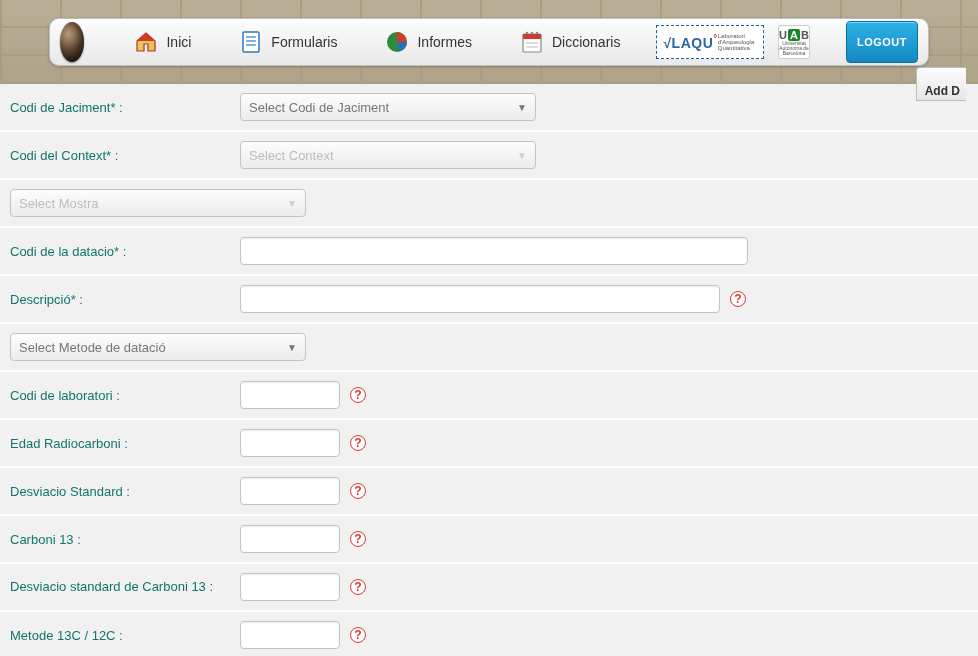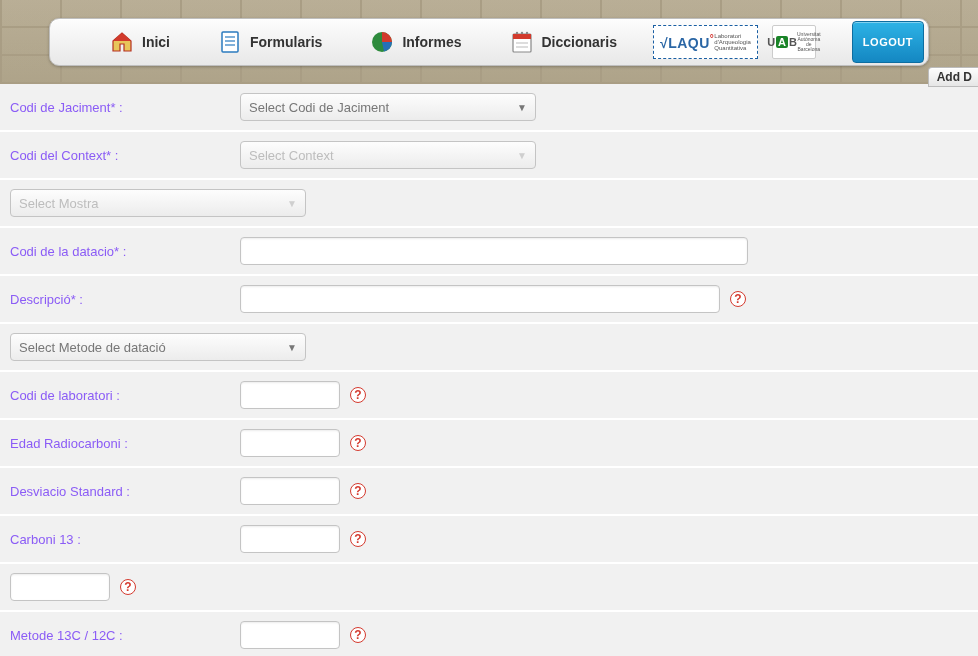--- a/index.html
+++ b/index.html
@@ -38,75 +38,75 @@
 }
 .toolbar .globe {
   width: 40px; height: 40px; border-radius: 50%;
   background: radial-gradient(circle at 35% 30%, #b89a7a 0%, #6a5038 45%, #2e2418 100%);
   box-shadow: inset -4px -5px 8px rgba(0,0,0,0.5), 0 1px 2px rgba(0,0,0,0.4);
   margin-right: 50px;
 }
 .toolbar .nav-item {
   display: flex; align-items: center; gap: 8px;
   margin-right: 48px; cursor: pointer;
-  color: #333; font-weight: bold; font-size: 14px;
+  color: #333; font-weight: normal; font-size: 14px;
 }
 .icon-house, .icon-doc, .icon-pie, .icon-cal {
   width: 24px; height: 24px; display: inline-flex;
   align-items: center; justify-content: center;
 }
 .icon-house svg, .icon-pie svg, .icon-cal svg, .icon-doc svg { width:24px; height:24px; }
 .logo-box {
   border: 1px dashed #1a5fa3;
   padding: 3px 6px;
   background: #fff;
   height: 34px;
   display: flex; flex-direction: row; align-items: center; justify-content: center;
   margin-right: 14px;
   font-size: 10px; color: #2a66a5;
 }
 .logo-box .big { font-size: 14px; font-weight: bold; letter-spacing:0.5px;}
 .logo-box .big .sup { color:#d2322d; font-size:10px; vertical-align: super;}
 .logo-box .small { font-size:6px; color:#555; }
 .logo-uab {
   width: 44px; height: 34px; border: 1px solid #ccc; background:#fff;
-  display:flex; flex-direction:row; align-items:center; justify-content:center;
+  display:flex; flex-direction:column; align-items:center; justify-content:center;
   margin-right: 36px; border-radius:2px;
 }
 .logo-uab .t { font-weight:bold; font-size:11px; }
 .logo-uab .t span.a { background:#1a8428; color:#fff; padding:0 2px; border-radius:2px; margin:0 1px;}
 .logo-uab .sub { font-size:5px; color:#555; text-align:center; line-height:1;}
 .logout-btn {
   background: linear-gradient(#2db3e6, #1487c2);
   color:#fff; font-weight:bold; font-size:11px;
   padding: 14px 10px; border-radius:4px; border:1px solid #0d6da0;
   box-shadow: inset 0 1px 0 rgba(255,255,255,0.4);
   cursor:pointer; letter-spacing:0.5px;
 }
 .add-tab {
-  position:absolute; right:0; top:67px;
+  position:absolute; right:12px; top:67px;
   background: linear-gradient(#fdfdfd,#e6e6e6);
   border:1px solid #bcbcbc; border-right:none;
   border-radius: 4px 0 0 0;
-  padding: 2px 6px 2px 8px;
+  padding: 16px 6px 2px 8px;
   font-size:12px; font-weight:bold; color:#333;
   box-shadow: inset 0 1px 0 #fff;
 }
 
 .form-row {
   display:flex; align-items:center;
   min-height: 46px;
   background: #f1f1f1;
   margin-bottom: 2px;
   padding: 6px 0;
 }
 .form-row .label {
   width: 230px;
   padding-left: 10px;
-  color: #8b5cf6;
+  color: #0f766e;
   font-size: 13px;
 }
 .form-row .control-cell {
   display:flex; align-items:center; gap:10px;
   flex: 1;
   padding-left: 10px;
 }
 .select-ctl {
   width: 296px;
   height: 28px;
@@ -291,20 +291,21 @@
 
 <div class="form-row">
   <div class="label">Carboni 13 :</div>
   <div class="control-cell">
     <input class="text-input w-short" style="">
     <span class="help-icon">?</span>
   </div>
 </div>
 
 <div class="form-row">
+  <div class="label" style="line-height:1.3;">Desviacio standard de Carboni 13 :</div>
   <div class="control-cell">
     <input class="text-input w-short" style="">
     <span class="help-icon">?</span>
   </div>
 </div>
 
 <div class="form-row">
   <div class="label">Metode 13C / 12C :</div>
   <div class="control-cell">
     <input class="text-input w-short" style="">

